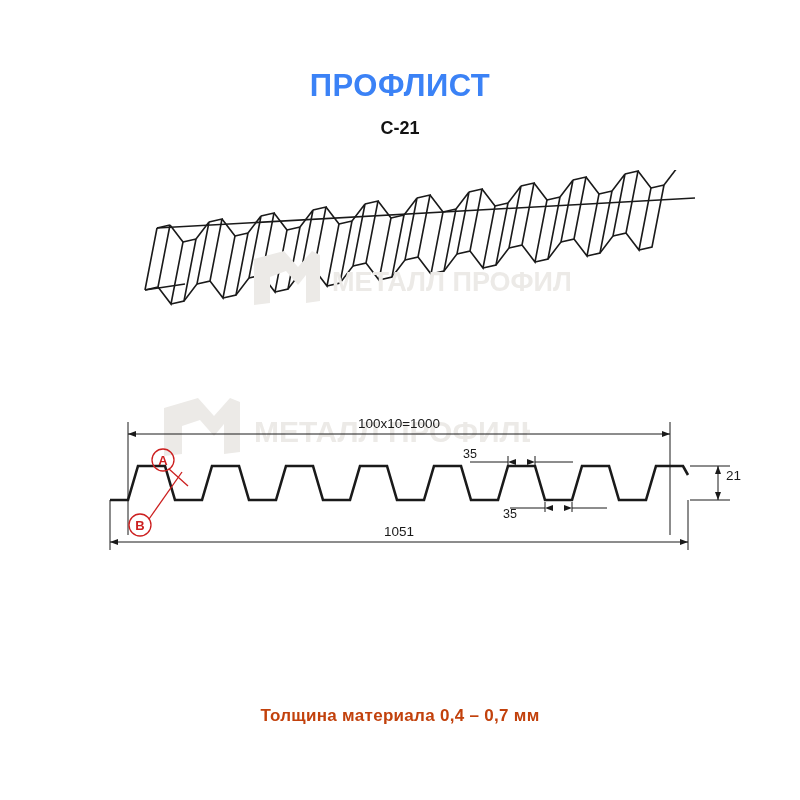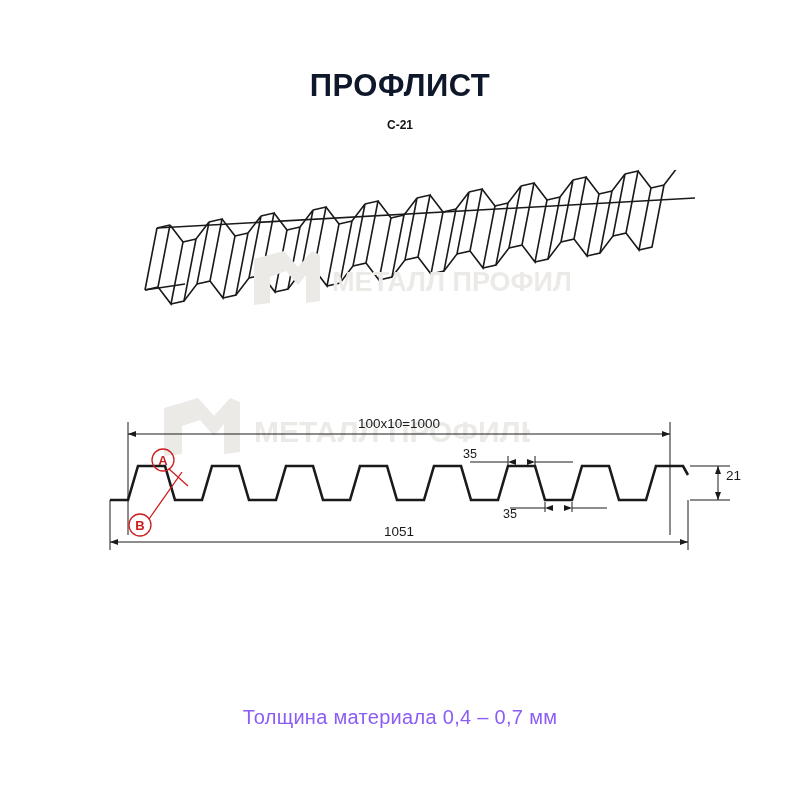--- a/index.html
+++ b/index.html
@@ -21,42 +21,42 @@
   }
   .title {
     position: absolute;
     top: 68px;
     left: 0;
     width: 800px;
     text-align: center;
     font-size: 31px;
     font-weight: bold;
     letter-spacing: 0.5px;
-    color: #0f172a;
+    color: #3b82f6;
   }
   .subtitle {
     position: absolute;
     top: 118px;
     left: 0;
     width: 800px;
     text-align: center;
-    font-size: 12px;
+    font-size: 18px;
     font-weight: bold;
     color: #121212;
   }
   .footer-note {
     position: absolute;
     top: 706px;
     left: 0;
     width: 800px;
     text-align: center;
-    font-size: 20px;
-    font-weight: normal;
+    font-size: 17px;
+    font-weight: bold;
     letter-spacing: 0.3px;
-    color: #8b5cf6;
+    color: #c2410c;
   }
   .iso-wrap {
     position: absolute;
     top: 170px;
     left: 95px;
     width: 620px;
     height: 150px;
   }
   .draw-wrap {
     position: absolute;

